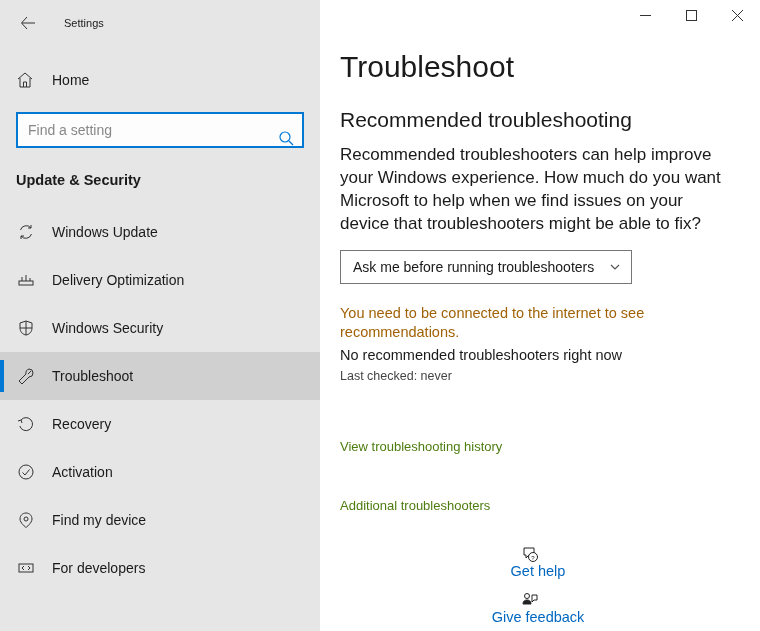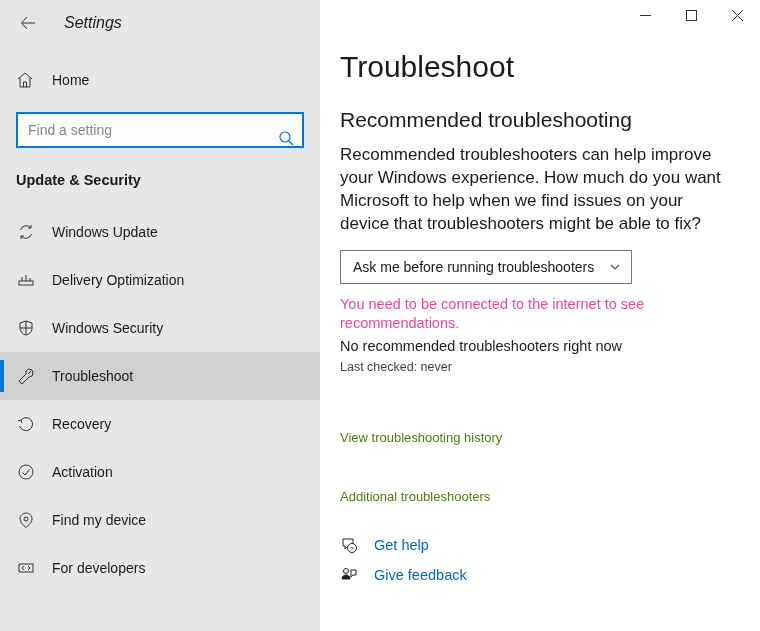--- a/index.html
+++ b/index.html
@@ -28,21 +28,21 @@
     align-items: center;
     height: 30px;
     padding-left: 16px;
   }
   .back-btn {
     width: 24px; height: 24px;
     display: flex; align-items: center; justify-content: center;
     cursor: pointer;
     margin-right: 24px;
   }
-  .title-small { font-size: 16px; font-style: italic; }
+  .title-small { font-size: 11px; }
   .home-row {
     display: flex; align-items: center;
     height: 44px;
     padding-left: 16px;
     margin-top: 20px;
     cursor: pointer;
   }
   .home-row .icon { width: 20px; margin-right: 16px; display:flex; }
   .search-wrap { padding: 10px 16px 6px 16px; }
   .search {
@@ -120,24 +120,24 @@
     max-width: 400px;
   }
   .dropdown {
     height: 34px;
     width: 292px;
     border: 1px solid #767676;
     display: flex; align-items: center;
     padding: 0 10px 0 12px;
     justify-content: space-between;
     cursor: pointer;
-    margin-bottom: 11px;
+    margin-bottom: 20px;
   }
   .error {
-    color: #ec4899;
+    color: #a16207;
     font-size: 14.5px;
     line-height: 1.3;
     max-width: 360px;
     margin-bottom: 6px;
   }
   .status1 { font-size: 14.5px; margin-bottom: 6px; }
   .status2 { font-size: 12.5px; color: #444; margin-bottom: 56px; }
   .link {
     color: #4d7c0f;
     font-size: 13px;
@@ -145,20 +145,21 @@
     display: block;
     margin-bottom: 44px;
   }
   .link2 { margin-bottom: 32px; }
   .help-row {
     display: flex; align-items: center;
     margin-bottom: 12px;
     cursor: pointer;
     color: #0067c0;
     font-size: 14.5px;
+    flex-direction: column;
   }
   .help-row .icon {
     width: 20px; margin-right: 14px;
     color: #222;
   }
   svg { display: block; }
 </style>
 </head>
 <body>
 

